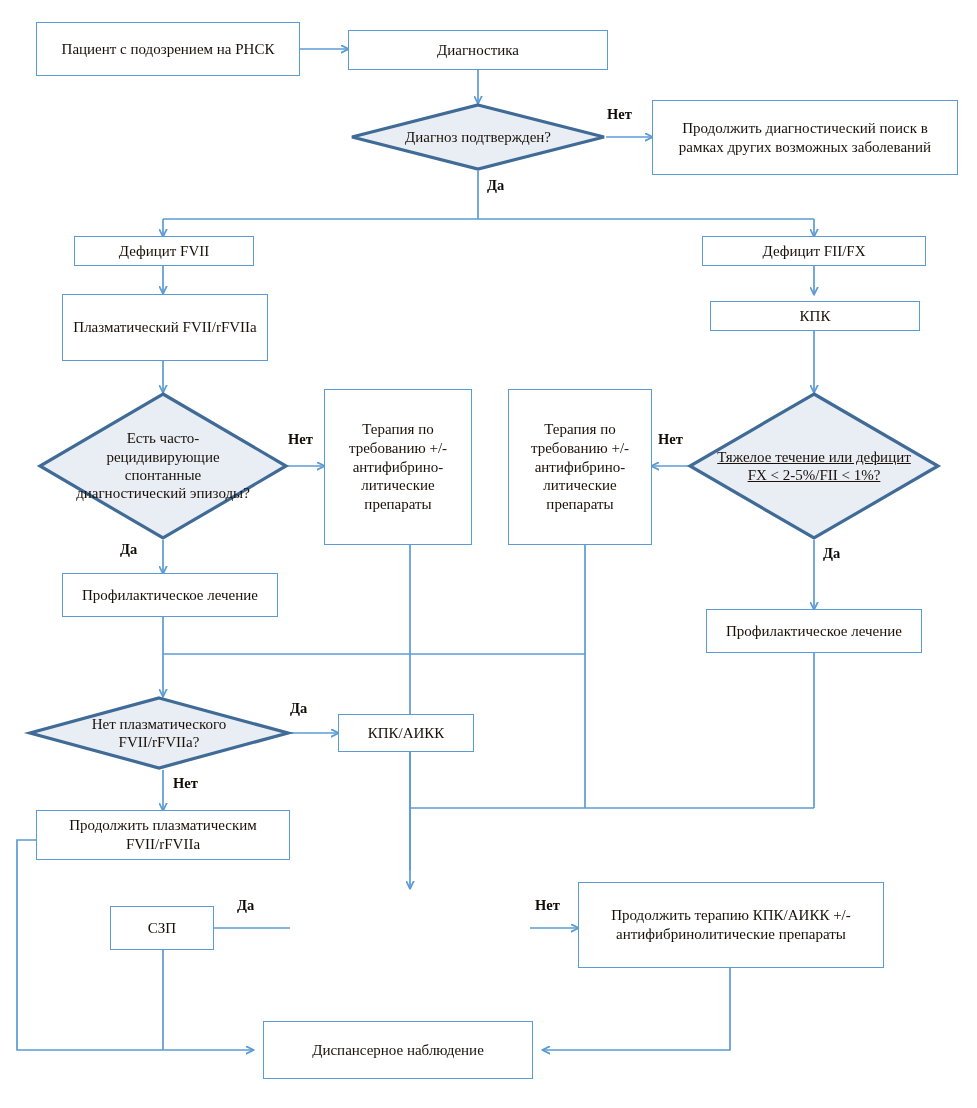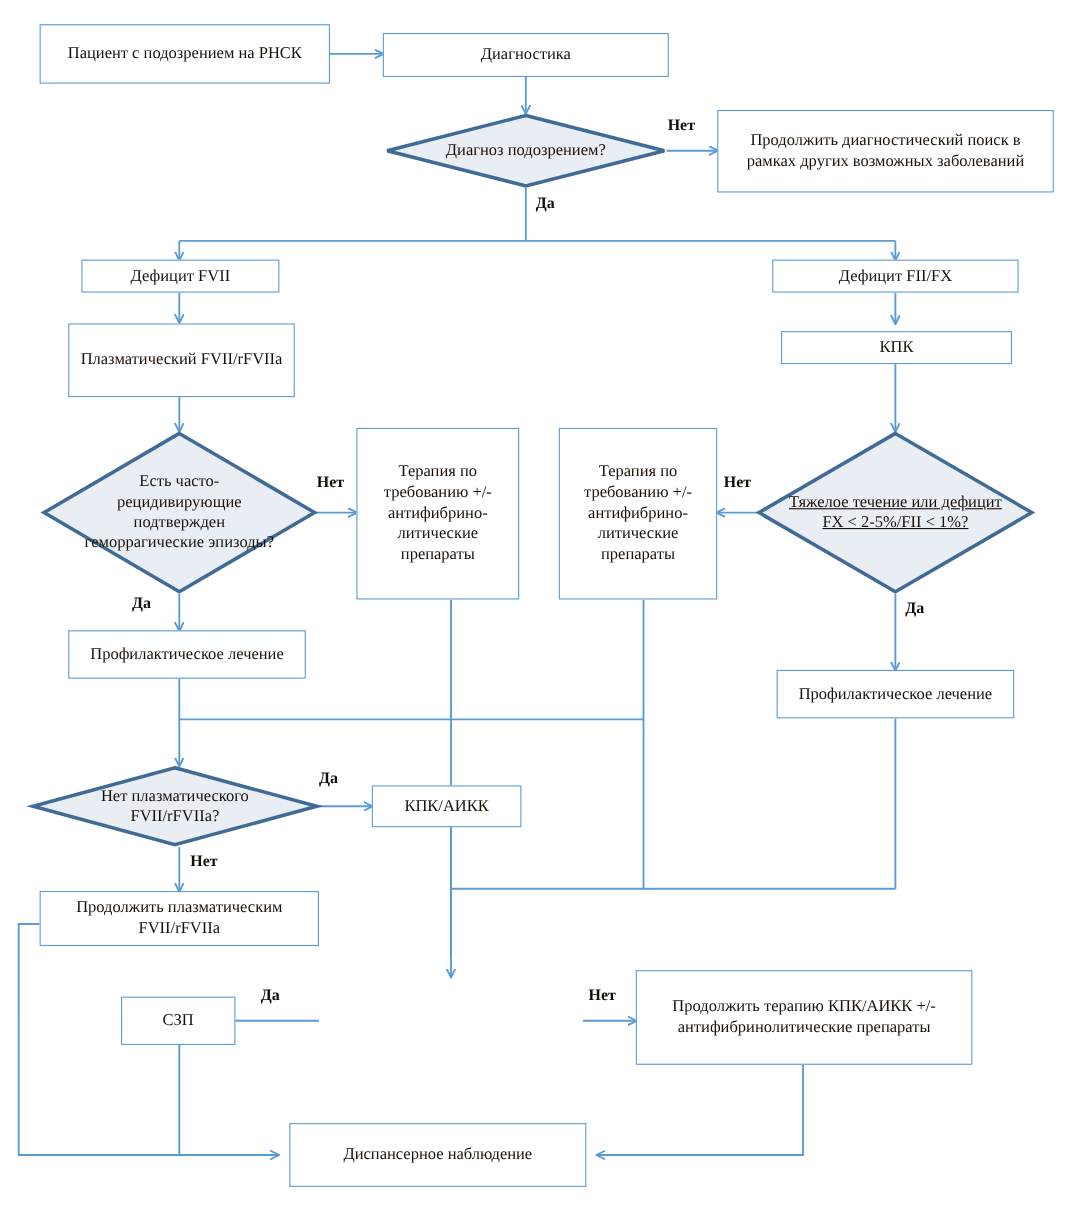--- a/index.html
+++ b/index.html
@@ -144,28 +144,28 @@
   </div>
 
   <div class="node rect" style="left:263px;top:1021px;width:270px;height:58px;">
     <span>Диспансерное наблюдение</span>
   </div>
 
   <div class="diamond-wrap" style="left:350px;top:103px;width:256px;height:68px;">
     <svg width="256" height="68" viewBox="0 0 256 68">
       <polygon points="128,2 254,34 128,66 2,34" fill="#e9eef5" stroke="#3f6b96" stroke-width="3.2" stroke-linejoin="miter"></polygon>
     </svg>
-    <div class="diamond-label">Диагноз подозрением?</div>
+    <div class="diamond-label">Диагноз подтвержден?</div>
   </div>
 
   <div class="diamond-wrap" style="left:38px;top:392px;width:250px;height:148px;">
     <svg width="250" height="148" viewBox="0 0 250 148">
       <polygon points="125,2 248,74 125,146 2,74" fill="#e9eef5" stroke="#3f6b96" stroke-width="3.2" stroke-linejoin="miter"></polygon>
     </svg>
-    <div class="diamond-label" style="padding:0 34px;">Есть часто-рецидивирующие подтвержден геморрагические эпизоды?</div>
+    <div class="diamond-label" style="padding:0 34px;">Есть часто-рецидивирующие спонтанные диагностический эпизоды?</div>
   </div>
 
   <div class="diamond-wrap" style="left:688px;top:392px;width:252px;height:148px;">
     <svg width="252" height="148" viewBox="0 0 252 148">
       <polygon points="126,2 250,74 126,146 2,74" fill="#e9eef5" stroke="#3f6b96" stroke-width="3.2" stroke-linejoin="miter"></polygon>
     </svg>
     <div class="diamond-label" style="padding:0 26px;text-decoration:underline;">Тяжелое течение или дефицит FX &lt; 2-5%/FII &lt; 1%?</div>
   </div>
 
   <div class="diamond-wrap" style="left:28px;top:696px;width:262px;height:74px;">

